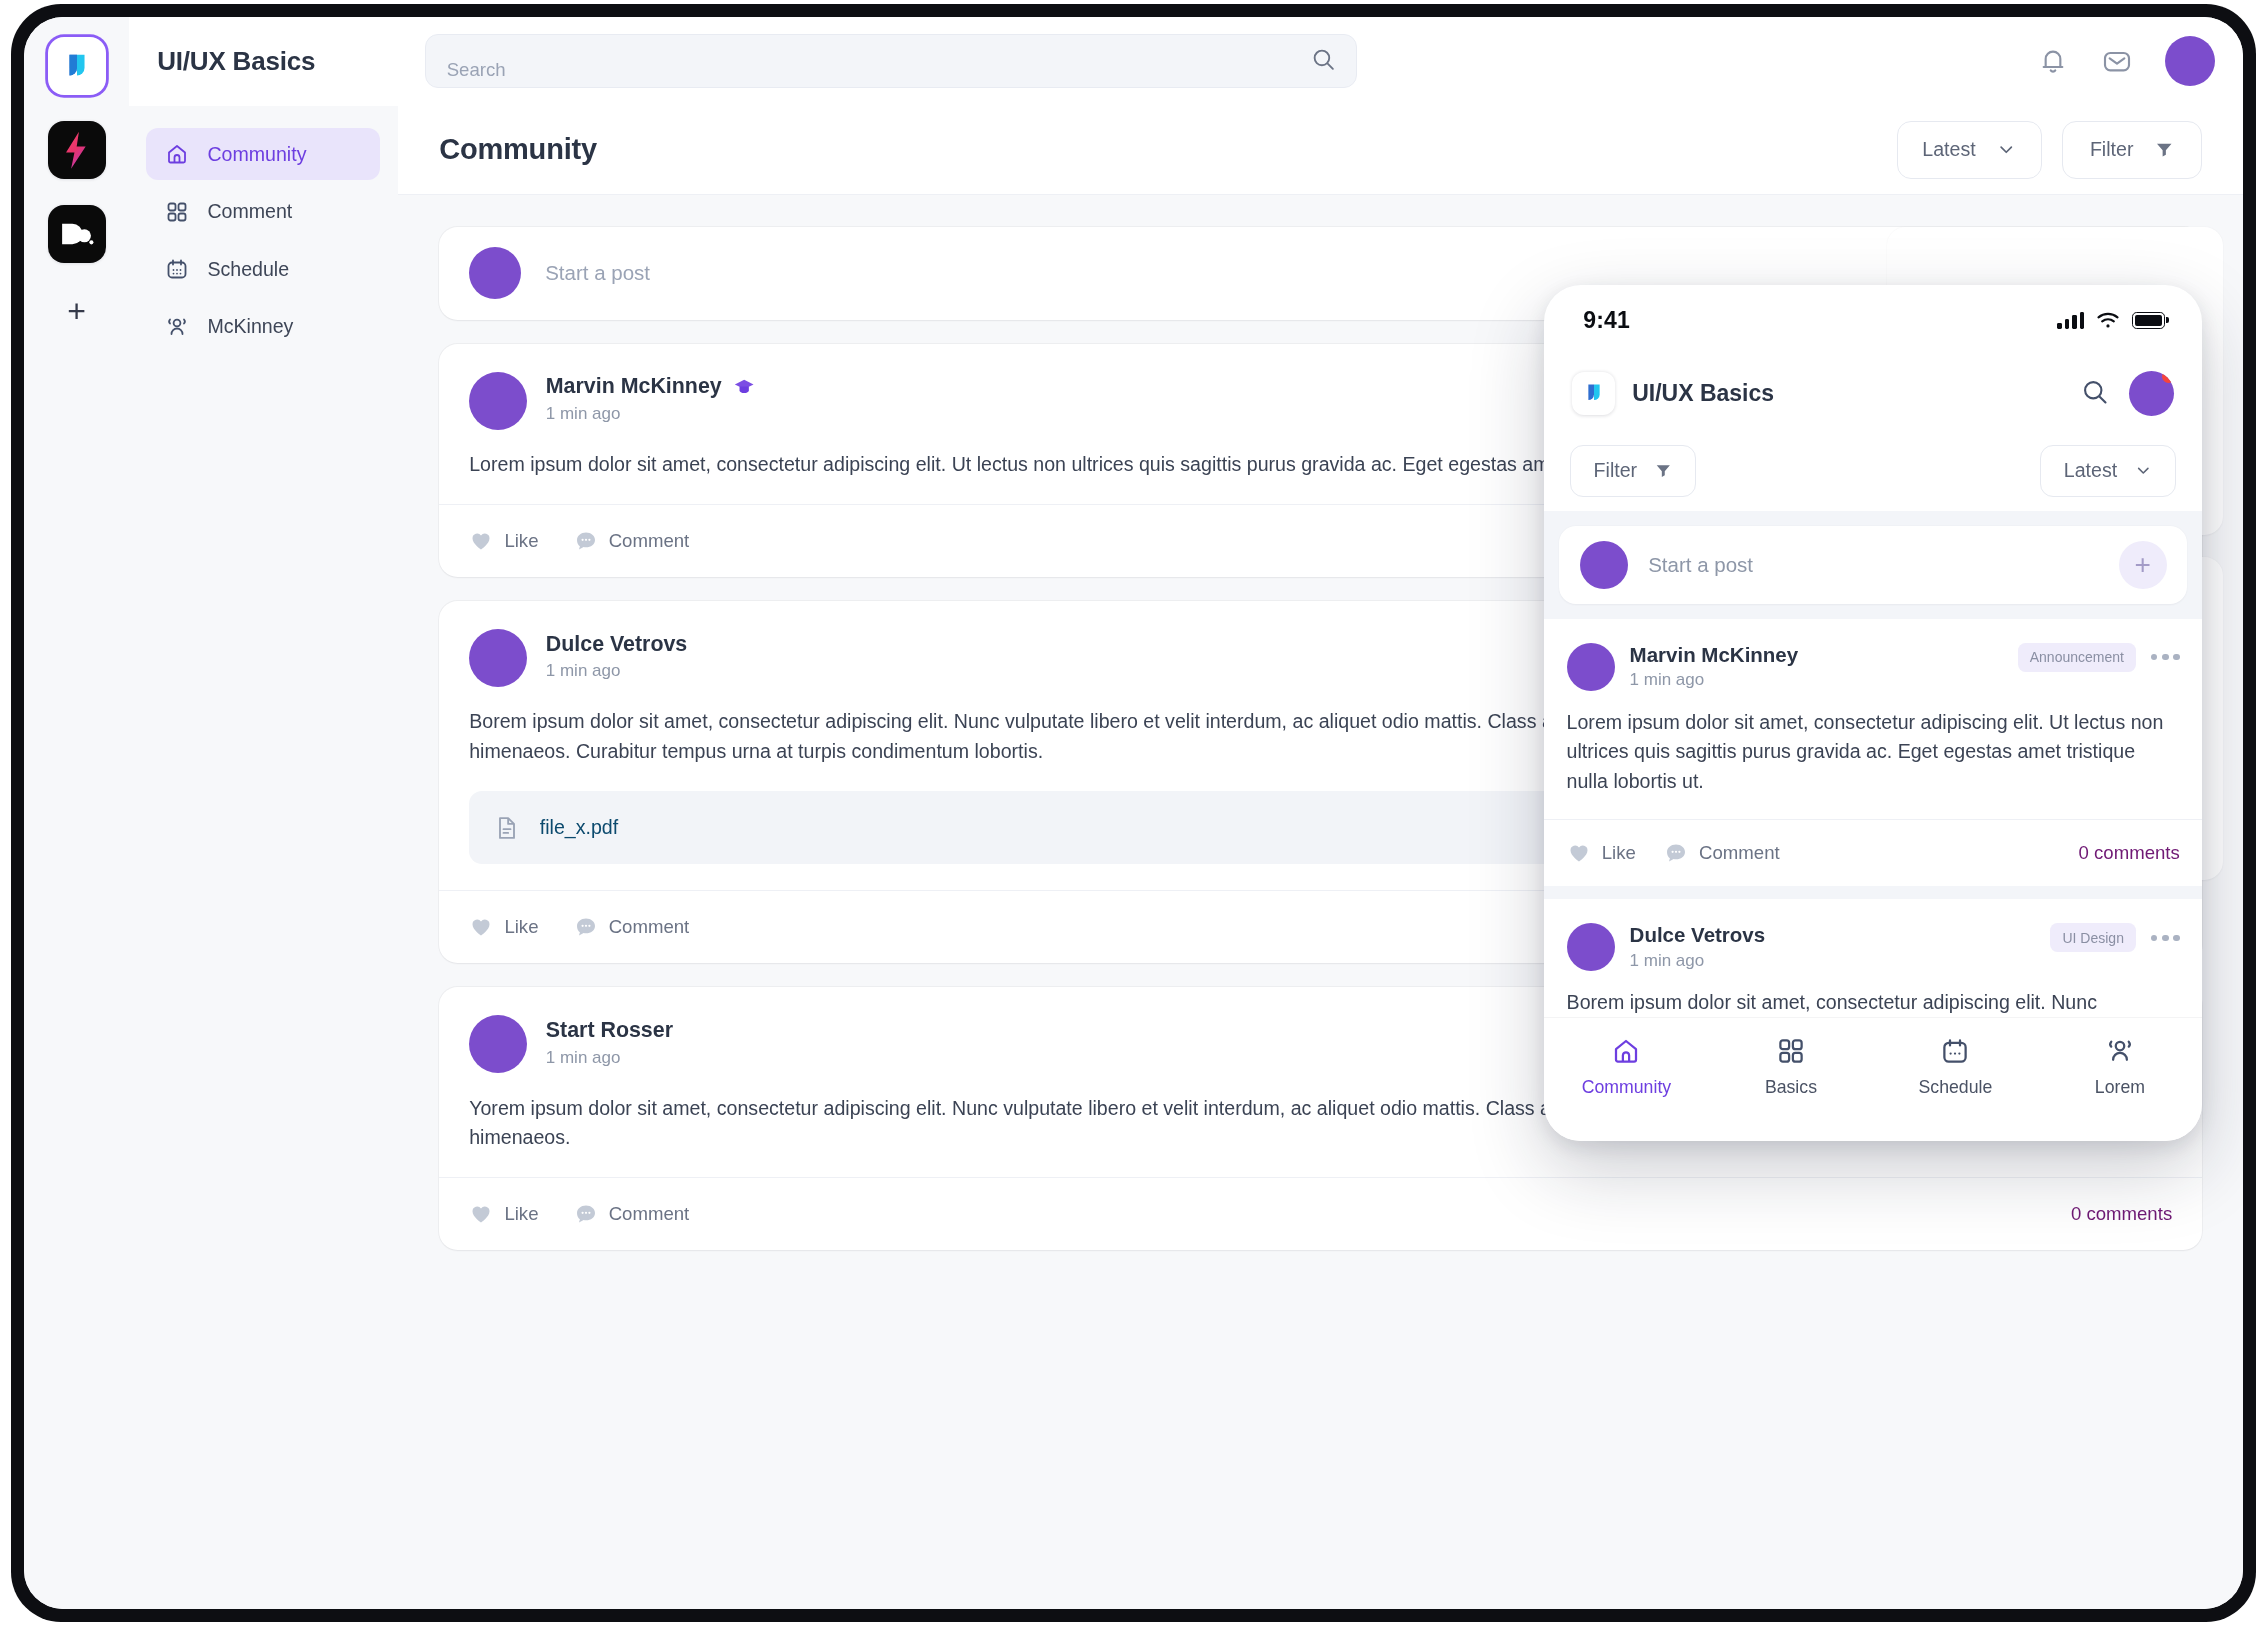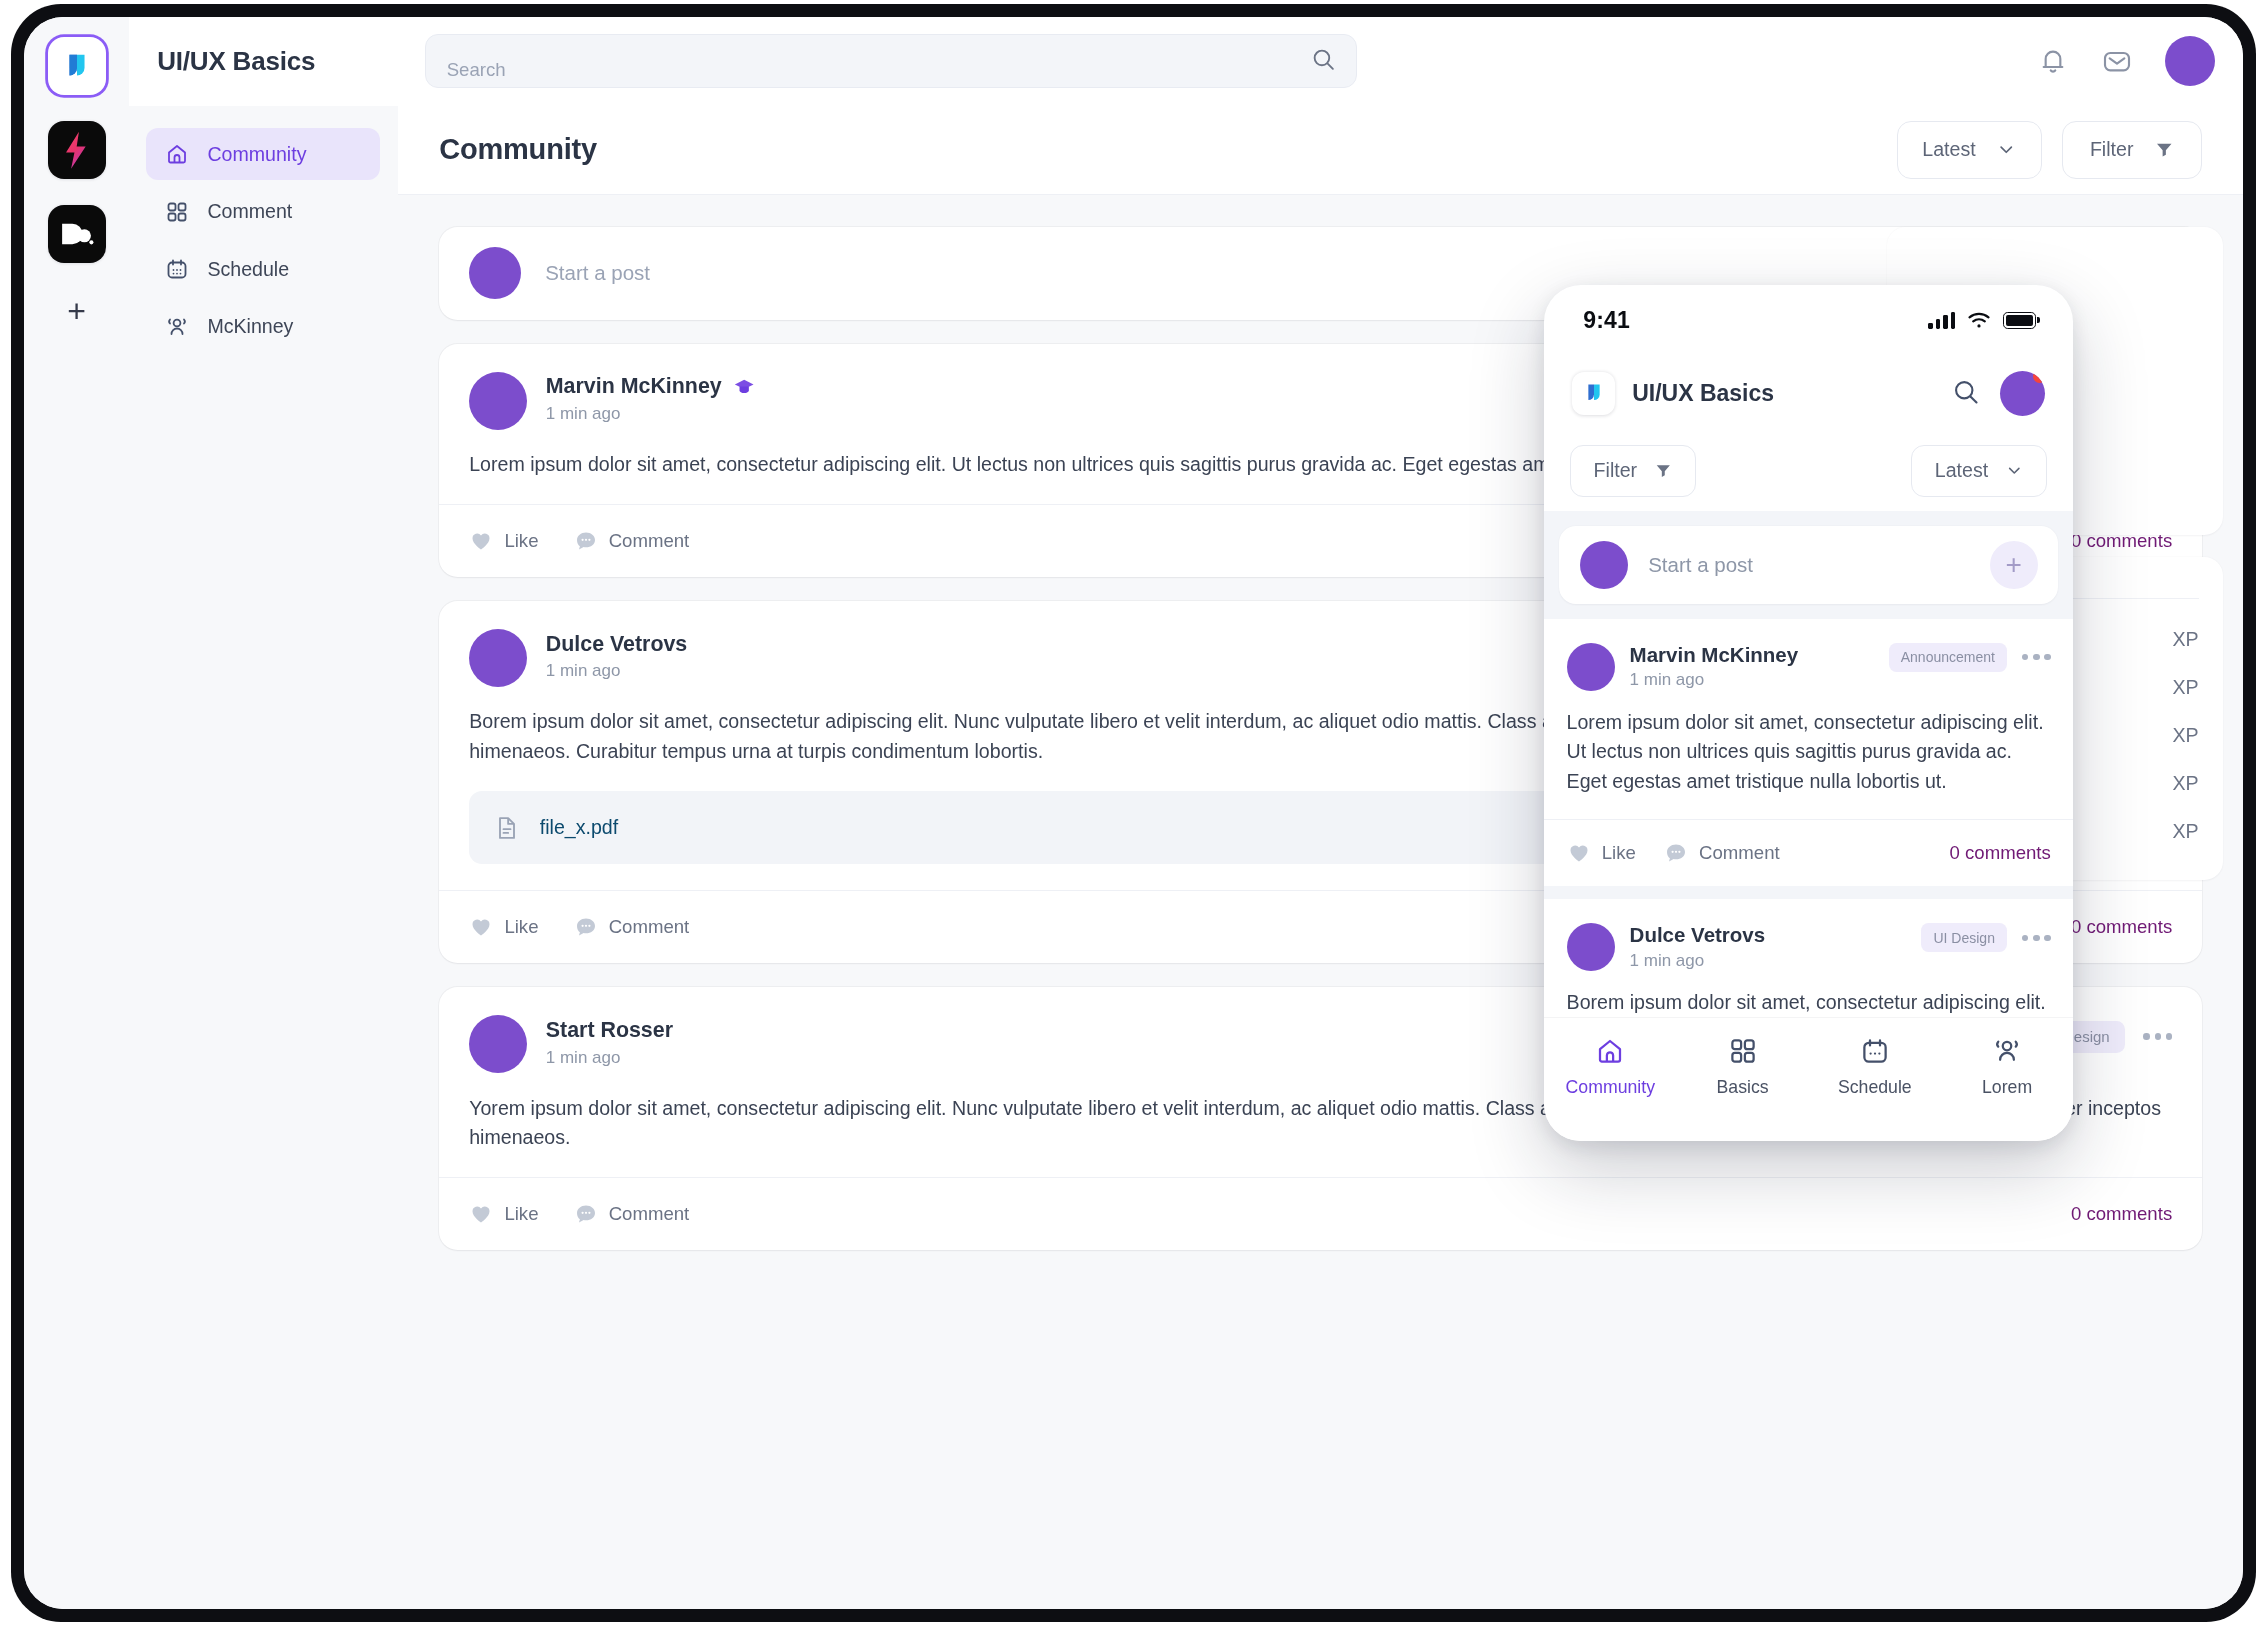--- a/index.html
+++ b/index.html
@@ -193,21 +193,21 @@
     position: absolute; right: 20.5px; top: 121px; width: 336px;
     display: flex; flex-direction: column; gap: 22.4px; z-index: 2;
   }
   .rr-card { background:#fff; border-radius: 18.6px; box-shadow: 0 0.9px 1.9px rgba(20,24,40,.05); padding: 24px; }
   .rr-line { height: 0.9px; background:#eef0f5; margin: 17px 0; }
   .xp-row { display:flex; align-items:center; justify-content:flex-end; height: 48px; font-size: 19.6px; color:#6b7385; }
 
   
   #phone {
     position: absolute; left: 1520px; top: 268px;
-    width: 529px; height: 856px;
+    width: 658px; height: 856px;
     background: #ffffff;
     border-radius: 37px;
     box-shadow: 0 28px 75px rgba(24,28,48,.22), 0 5.6px 18.6px rgba(24,28,48,.10);
     overflow: hidden;
     z-index: 20;
   }
   #phone-status {
     height: 71px; display: flex; align-items: center; padding: 0 37px 0 39px;
   }
   #phone-time { font-size: 23px; font-weight: 700; color: #0b0d12; letter-spacing: 0.2px; }

